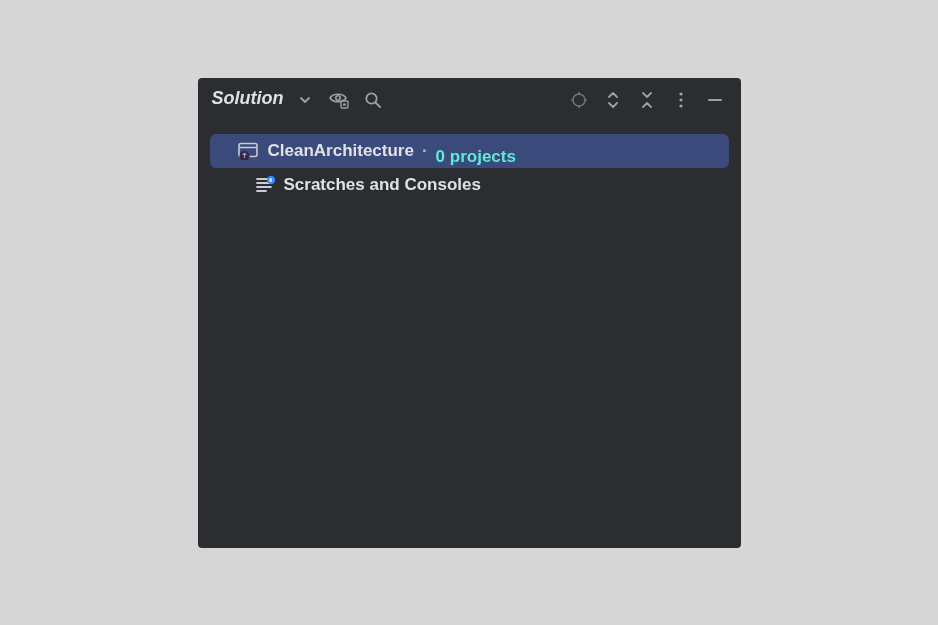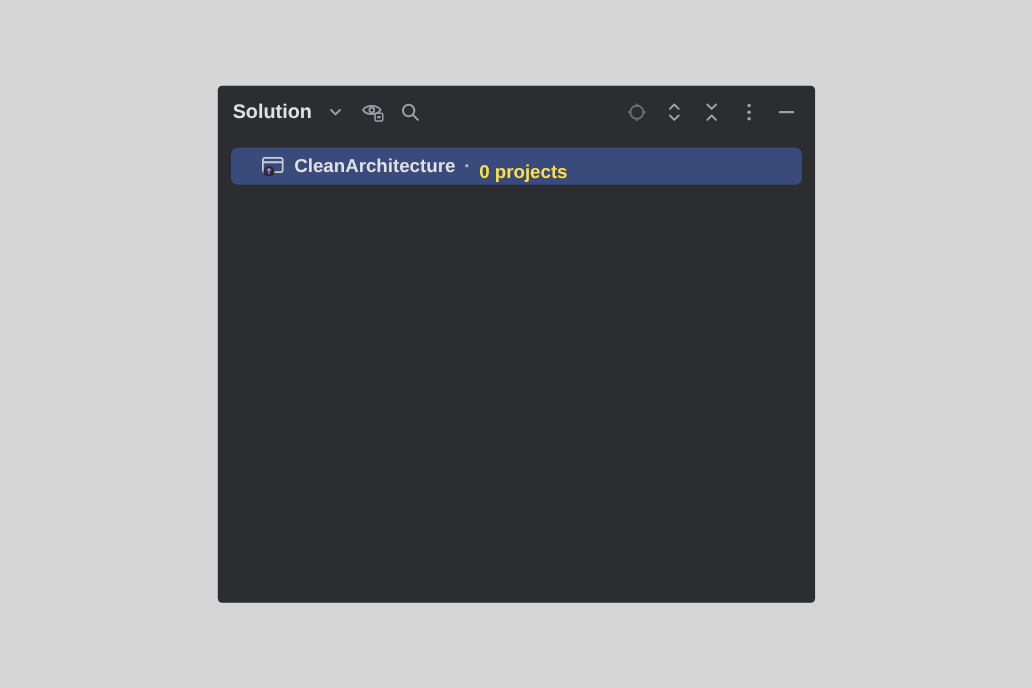--- a/index.html
+++ b/index.html
@@ -17,24 +17,24 @@
       height: 470px;
       background: #2b2d30;
       border-radius: 4px;
       color: #dfe1e5;
       overflow: hidden;
       display: flex;
       flex-direction: column;
     }
     .header {
       display: flex;
-      align-items: center;
       padding: 10px 14px;
       gap: 10px;
       height: 48px;
+      font-style: italic;
     }
     .title {
       font-size: 18px;
       font-weight: 600;
       color: #dfe1e5;
     }
     .icon-btn {
       display: inline-flex;
       align-items: center;
       justify-content: center;
@@ -65,21 +65,21 @@
     }
     .tree-row .row-icon {
       display: inline-flex;
       align-items: center;
       justify-content: center;
       width: 22px;
       height: 22px;
       flex-shrink: 0;
     }
     .proj-count {
-      color: #fde047;
+      color: #5eead4;
       margin-top: 12px;
     }
     .dot-sep { color: #b9bdc6; }
     .indent2 { padding-left: 44px; }
   </style>
 </head>
 <body>
 
 <div class="panel">
   <div class="header">
@@ -146,14 +146,28 @@
           <rect x="1" y="1.5" width="18" height="13" rx="2" stroke="#c8ccd4" stroke-width="1.6" fill="none"></rect>
           <line x1="1" y1="5.5" x2="19" y2="5.5" stroke="#c8ccd4" stroke-width="1.6"></line>
           <circle cx="6.5" cy="14" r="5" fill="#2b2d30"></circle>
           <path d="M6.5 10.5l-2.6 2.6h2v3h1.2v-3h2L6.5 10.5z" fill="#b67cff"></path>
         </svg>
       </span>
       <span>CleanArchitecture</span>
       <span class="dot-sep">·</span>
       <span class="proj-count">0 projects</span>
     </div>
+    <div class="tree-row indent2">
+      <span class="row-icon">
+        <svg width="22" height="18" viewBox="0 0 22 18">
+          <line x1="3" y1="3" x2="17" y2="3" stroke="#c8ccd4" stroke-width="1.8" stroke-linecap="round"></line>
+          <line x1="3" y1="7" x2="17" y2="7" stroke="#c8ccd4" stroke-width="1.8" stroke-linecap="round"></line>
+          <line x1="3" y1="11" x2="17" y2="11" stroke="#c8ccd4" stroke-width="1.8" stroke-linecap="round"></line>
+          <line x1="3" y1="15" x2="12" y2="15" stroke="#c8ccd4" stroke-width="1.8" stroke-linecap="round"></line>
+          <circle cx="17" cy="4" r="4" fill="#3a8bff"></circle>
+          <rect x="15.7" y="2.3" width="1" height="3.5" fill="#fff"></rect>
+          <rect x="16.7" y="2.3" width="1" height="3.5" fill="#fff"></rect>
+        </svg>
+      </span>
+      <span>Scratches and Consoles</span>
+    </div>
   </div>
 </div>
 
 </body></html>

